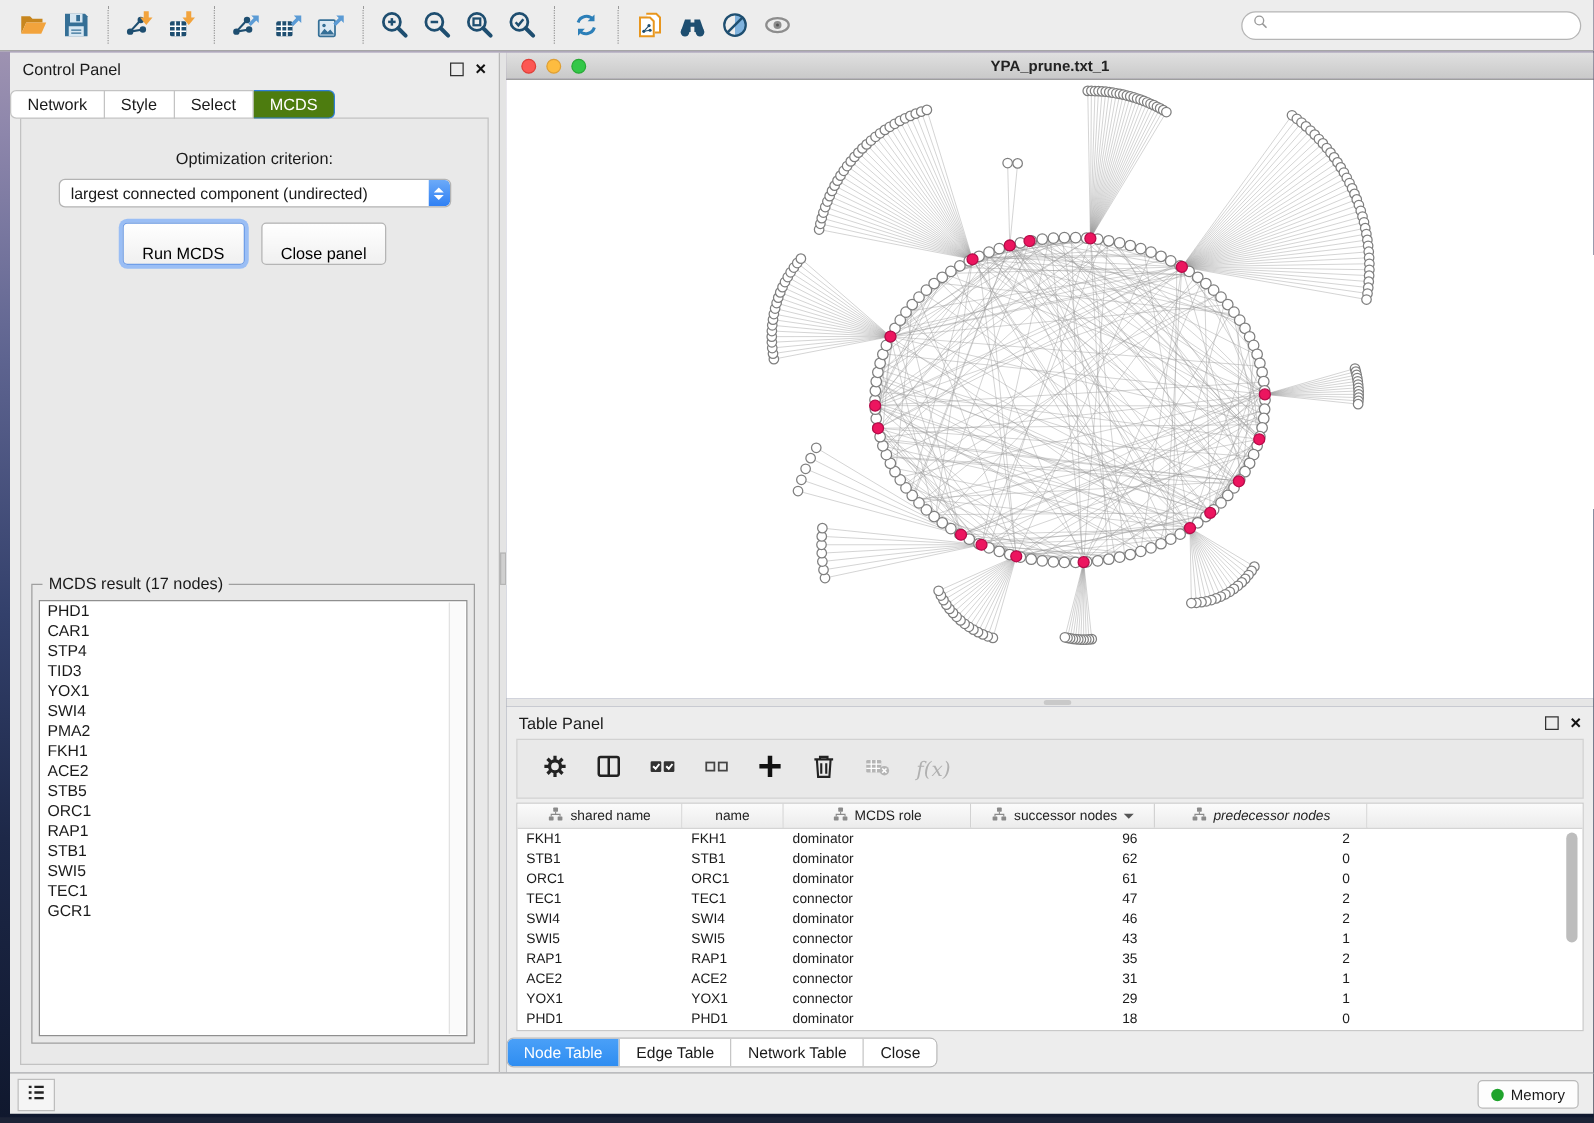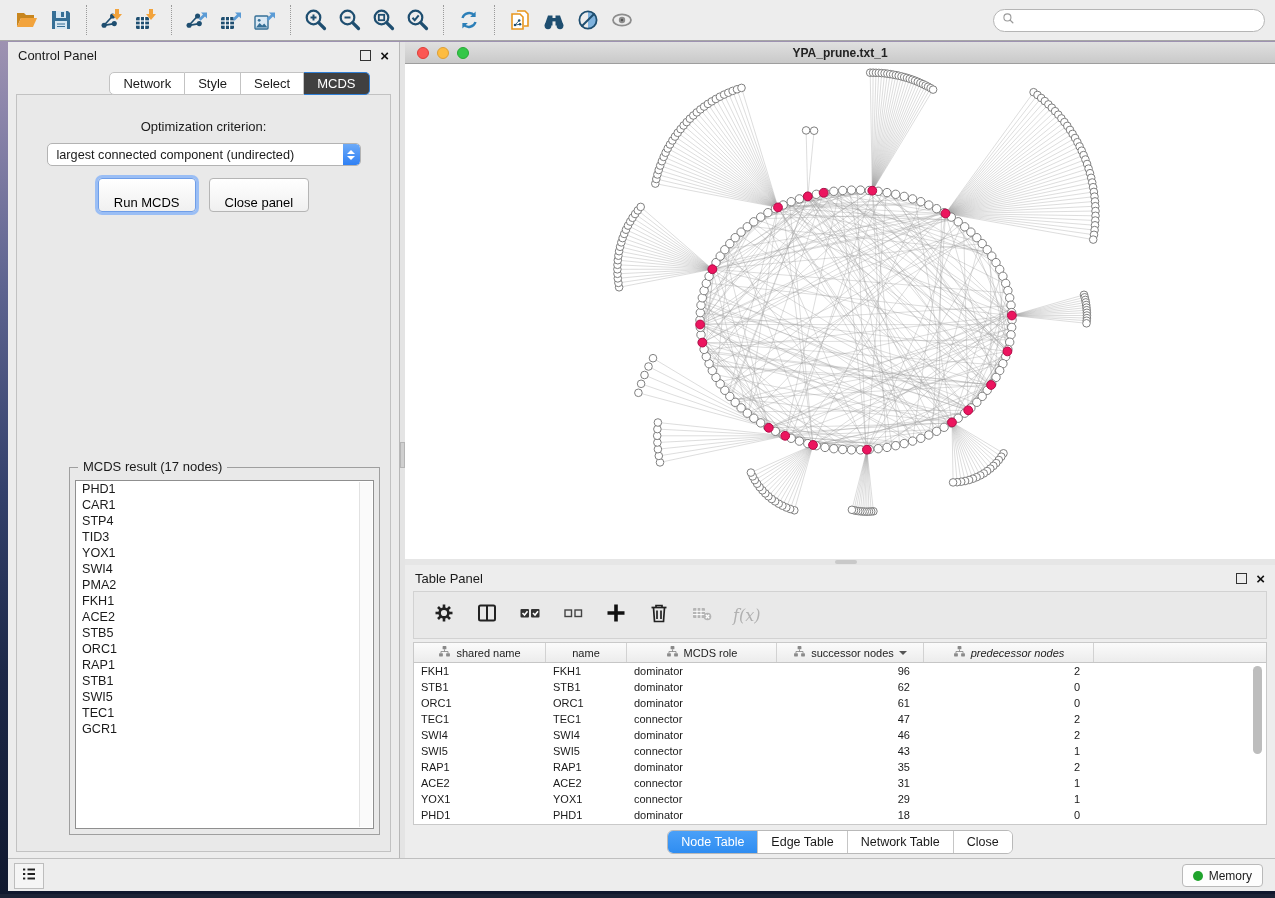--- a/index.html
+++ b/index.html
@@ -15,39 +15,39 @@
   .search-wrap{margin-left:auto;display:flex;align-items:center;width:272px;height:23px;background:#fff;
     border:1px solid #b5b5b5;border-radius:12px;padding:0 8px;gap:5px;box-sizing:border-box;}
   .search-wrap input{border:none;outline:none;flex:1;font-size:12px;font-family:"Liberation Sans",sans-serif;background:transparent;}
   
   .control-panel{position:absolute;left:8px;top:42px;width:392px;height:816px;background:#ececec;
     border-right:1px solid #b8b8b8;box-sizing:border-box;}
   .panel-head{display:flex;align-items:center;height:26px;padding:0 10px;font-size:13px;}
   .panel-controls{margin-left:auto;display:flex;align-items:center;gap:9px;}
   .float-box{width:9px;height:9px;border:1.5px solid #333;display:inline-block;}
   .close-x{font-size:15px;font-weight:bold;line-height:1;color:#111;}
-  .cp-tabs{position:absolute;left:0;top:30px;width:100%;display:flex;justify-content:center;z-index:2;padding-left:36px;}
+  .cp-tabs{position:absolute;left:0;top:30px;width:100%;display:flex;justify-content:flex-start;z-index:2;}
   .cp-tab{padding:3px 13px;font-size:13px;background:#fff;border:1px solid #c3c3c3;border-left:none;cursor:default;}
   .cp-tab:first-child{border-left:1px solid #c3c3c3;border-radius:5px 0 0 5px;}
   .cp-tab:last-child{border-radius:0 5px 5px 0;}
-  .cp-tab.active{background:#404040;border-color:#2f7fd6;color:#fff;}
+  .cp-tab.active{background:#4d7c0f;border-color:#2f7fd6;color:#fff;}
   .cp-box{position:absolute;left:8px;right:8px;top:52px;bottom:6px;border:1px solid #c2c2c2;background:#e9e9e9;}
   .opt-label{margin-top:24px;text-align:center;font-size:13px;}
   .criterion{margin:9px auto 0;width:314px;height:23px;background:#fff;border:1px solid #b3b3b3;border-radius:5px;
     display:flex;align-items:center;box-sizing:border-box;overflow:hidden;}
   .criterion .val{flex:1;font-size:12.7px;padding-left:9px;white-space:nowrap;}
   .stepper{width:17px;align-self:stretch;background:linear-gradient(#6caaf8,#2f80f4);display:flex;flex-direction:column;
     align-items:center;justify-content:center;gap:2px;border-radius:0 4px 4px 0;}
   .tri-up{width:0;height:0;border-left:4px solid transparent;border-right:4px solid transparent;border-bottom:4px solid #fff;}
   .tri-dn{width:0;height:0;border-left:4px solid transparent;border-right:4px solid transparent;border-top:4px solid #fff;}
   .btn-row{display:flex;justify-content:center;gap:13px;margin-top:12px;}
   .pbtn{height:22px;padding:16px 15px;font-size:13px;font-family:"Liberation Sans",sans-serif;
     background:linear-gradient(#ffffff,#f0f0f0);border:1px solid #b5b5b5;border-radius:4px;}
   .pbtn.focused{box-shadow:0 0 0 3px rgba(90,155,255,.55);border-color:#6f9ee8;}
-  .mcds-group{position:absolute;left:8px;right:10px;top:372px;bottom:16px;border:1px solid #9f9f9f;margin-left:44px;}
+  .mcds-group{position:absolute;left:8px;right:10px;top:372px;bottom:16px;border:1px solid #9f9f9f;}
   .mcds-legend{position:absolute;top:-9px;left:8px;background:#e9e9e9;padding:0 5px;font-size:13px;}
   .mcds-list{position:absolute;left:5px;right:5px;top:12px;bottom:5px;background:#fff;border:1px solid #8f8f8f;overflow:hidden;}
   .mcds-item{height:16px;line-height:16px;font-size:12.6px;padding-left:6px;}
   .mcds-scroll{position:absolute;top:1px;bottom:1px;right:1px;width:12px;background:#fafafa;border-left:1px solid #e2e2e2;}
   
   .network-window{position:absolute;left:405px;top:42px;width:870px;height:517px;}
   .net-titlebar{height:22px;background:linear-gradient(#e0e0e0,#c9c9c9);border-bottom:1px solid #9e9e9e;
     display:flex;align-items:center;position:relative;box-sizing:border-box;}
   .lights{display:flex;gap:8px;margin-left:12px;}
   .light{width:12px;height:12px;border-radius:50%;}
@@ -72,21 +72,21 @@
   .th{display:flex;align-items:center;justify-content:center;gap:5px;font-size:11px;color:#222;
     background:linear-gradient(#fbfbfb,#ececec);border-right:1px solid #d2d2d2;box-sizing:border-box;}
   .th.fill{flex:1;border-right:none;}
   .sort-chev{width:0;height:0;border-left:4px solid transparent;border-right:4px solid transparent;border-top:4px solid #555;}
   .trow{display:flex;height:16px;align-items:center;}
   .td{font-size:11px;box-sizing:border-box;white-space:nowrap;overflow:hidden;}
   .td.txt{padding-left:7px;text-align:left;}
   .td.num{padding-right:14px;text-align:right;}
   .tbl-scroll{position:absolute;top:21px;right:3px;width:10px;bottom:3px;}
   .tbl-thumb{position:absolute;top:2px;left:0;width:9px;height:88px;background:#bdbdbd;border-radius:5px;}
-  .tp-tabs{position:absolute;left:0;right:0;bottom:4px;display:flex;justify-content:center;}
+  .tp-tabs{position:absolute;left:0;right:0;bottom:4px;display:flex;}
   .tp-tabgroup{display:flex;border:1px solid #b9b9b9;border-radius:6px;overflow:hidden;background:#fff;}
   .ftab{padding:4px 13px;font-size:12.5px;border-left:1px solid #c6c6c6;background:#fff;}
   .ftab:first-child{border-left:none;}
   .ftab.active{background:linear-gradient(#4aa0f8,#2f8df1);color:#fff;}
   
   .status-bar{position:absolute;left:8px;top:858px;width:1267px;height:33px;background:#ededed;
     border-top:1px solid #bfbfbf;box-sizing:border-box;}
   .list-btn{position:absolute;left:6px;top:4px;width:28px;height:24px;background:#f5f5f5;border:1px solid #bdbdbd;
     display:flex;align-items:center;justify-content:center;}
   .mem-btn{position:absolute;right:12px;top:5px;height:23px;background:#fdfdfd;border:1px solid #b9b9b9;border-radius:4px;

